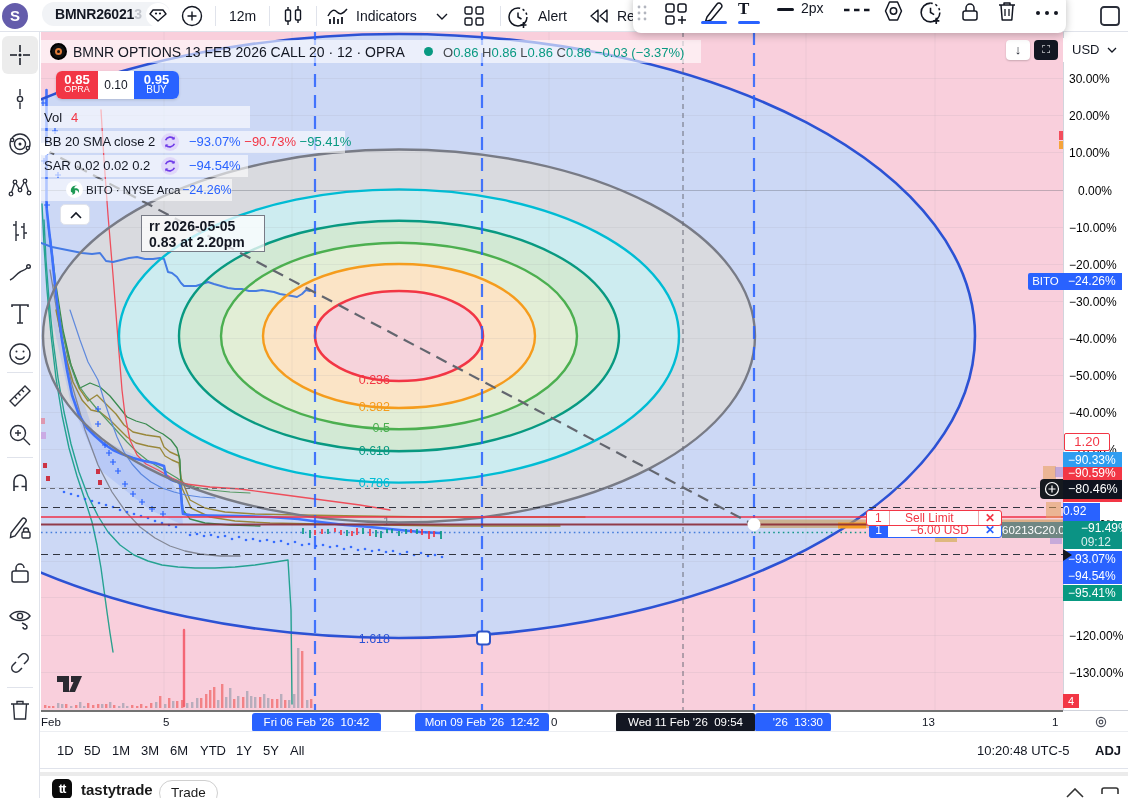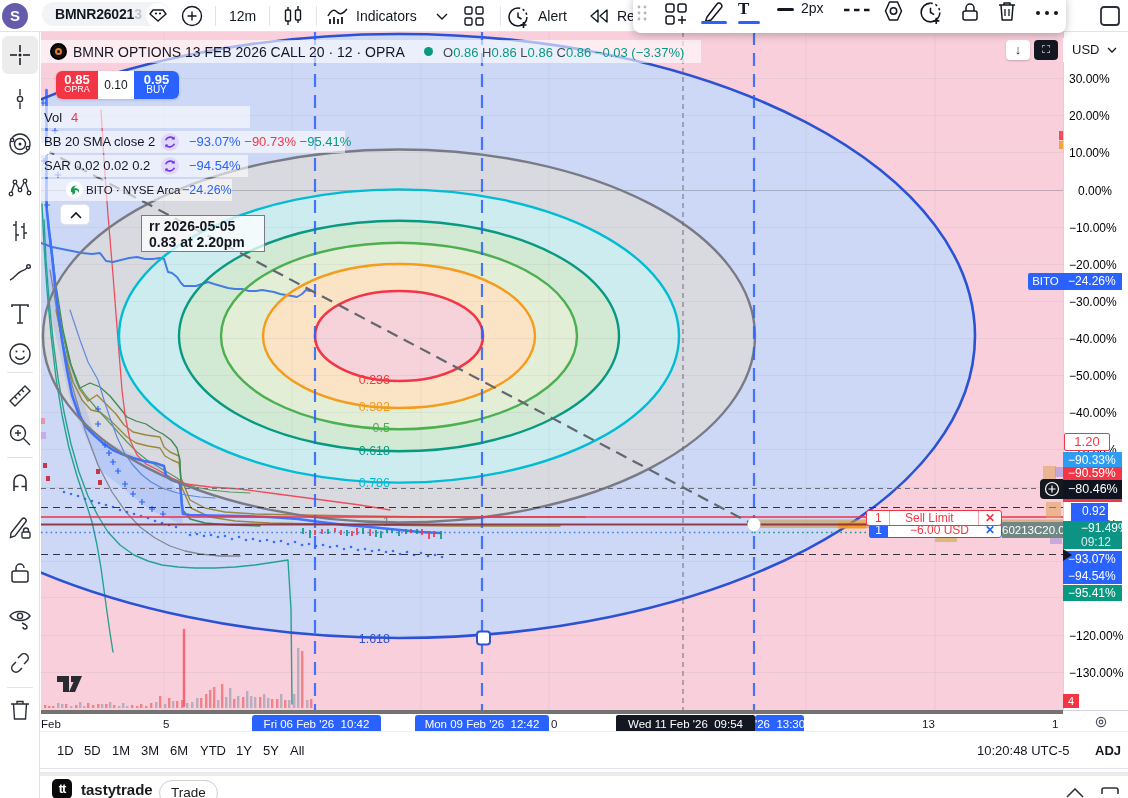--- a/index.html
+++ b/index.html
@@ -23,21 +23,21 @@
 .ltsep { position:absolute; left:7px; width:26px; height:1px; background:#e0e3eb; }
 
 #chart { position:absolute; left:41px; top:32px; width:1022px; height:678px; background:#f9cfdc; overflow:hidden; }
 
 .leg { position:absolute; background:rgba(255,255,255,0.6); }
 .legtxt { font-size:13px; color:#131722; white-space:nowrap; }
 
 #paxis { position:absolute; left:1063px; top:32px; width:65px; height:699px; background:#fff; border-left:1px solid #d1d4dc; z-index:10; }
 .axl { position:absolute; left:1069px; font-size:12px; color:#000000; white-space:nowrap; z-index:11; }
 .tag { position:absolute; color:#fff; font-size:12px; white-space:nowrap; z-index:12; }
-#taxis { position:absolute; left:41px; top:710px; width:1022px; height:21px; background:#fff; border-top:4px solid #737373; z-index:10; }
+#taxis { position:absolute; left:41px; top:710px; width:1022px; height:21px; background:#fff; border-top:2px solid #737373; z-index:10; }
 .txl { position:absolute; top:4px; font-size:11.5px; color:#131722; }
 .ttag { position:absolute; top:1px; height:19px; border-radius:3px; color:#fff; font-size:11.5px; line-height:19px; text-align:center; z-index:6; }
 
 #footer { position:absolute; left:0; top:731px; width:1128px; height:38px; background:#fff; border-top:1px solid #eceef2; border-bottom:1px solid #e0e3eb; z-index:15; }
 .rng { position:absolute; top:11px; font-size:13px; color:#131722; }
 
 #tastybar { position:absolute; left:0; top:769px; width:1128px; height:29px; background:#fff; z-index:15; }
 </style>
 </head>
 <body>
@@ -669,21 +669,21 @@
 <div class="axl" style="top:443px;">−70.00%</div>
 <div class="axl" style="top:518px;">−90.00%</div>
 <div class="axl" style="top:629px;">−120.00%</div>
 <div class="axl" style="top:666px;">−130.00%</div>
 
 <div class="tag" style="left:1063px; top:273px; width:59px; height:17px; background:#2962ff; line-height:17px; padding-left:5px;">−24.26%</div>
 <div class="tag" style="left:1064px; top:433px; width:46px; height:18px; background:#fff; border:1px solid #f23645; color:#f23645; font-size:13px; line-height:16px; text-align:center; border-radius:2px;">1.20</div>
 <div class="tag" style="left:1063px; top:452px; width:59px; height:16px; background:#2e9df1; line-height:16px; padding-left:5px;">−90.33%</div>
 <div class="tag" style="left:1063px; top:467px; width:59px; height:35px; background:#f23645; line-height:13px; padding-left:5px;">−90.59%</div>
 <div class="tag" style="left:1063px; top:480px; width:59px; height:19px; background:#0f1420; line-height:19px; padding-left:5px; font-size:12.5px;">−80.46%</div>
-<div class="tag" style="left:1063px; top:503px; width:37px; height:31px; background:#2962ff; line-height:16px; padding-left:11px;margin-left:8px;">0.92</div>
+<div class="tag" style="left:1063px; top:503px; width:37px; height:31px; background:#2962ff; line-height:16px; padding-left:0;">0.92</div>
 <div class="tag" style="left:1063px; top:521px; width:59px; height:28px; background:#0b9384; padding-left:18px; font-size:12px; line-height:14px;">−91.49%<br><span style="opacity:0.85;">09:12</span></div>
 <svg class="abs" style="left:1063px; top:549px; z-index:13;" width="9" height="12">
       <path d="M0 0 L9 6 L0 12 Z" fill="#131722"></path>
     </svg>
 <div class="tag" style="left:1063px; top:551px; width:59px; height:17px; background:#2962ff; line-height:17px; padding-left:5px;">−93.07%</div>
 <div class="tag" style="left:1063px; top:568px; width:59px; height:16px; background:#2962ff; line-height:16px; padding-left:5px;">−94.54%</div>
 <div class="tag" style="left:1063px; top:585px; width:59px; height:16px; background:#089981; line-height:16px; padding-left:5px;">−95.41%</div>
 <div class="tag" style="left:1063px; top:694px; width:16px; height:14px; background:#f23645; line-height:14px; text-align:center; font-size:11px;">4</div>
 
 <div class="abs" style="left:1063px; top:710px; width:65px; height:21px; background:#fff; border-top:1px solid #d1d4dc; z-index:11;">
@@ -695,21 +695,21 @@
 </div>
 
 <div id="taxis">
   <div class="txl" style="left:0px;">Feb</div>
   <div class="txl" style="left:122px;">5</div>
   <div class="txl" style="left:881px;">13</div>
   <div class="txl" style="left:1011px;">1</div>
   <div class="ttag" style="left:211px; width:129px; background:#2962ff;">Fri 06 Feb '26&nbsp;&nbsp;10:42</div>
   <div class="ttag" style="left:374px; width:134px; background:#2962ff;">Mon 09 Feb '26&nbsp;&nbsp;12:42</div>
   <div class="txl" style="left:510px;">0</div>
-  <div class="ttag" style="left:714px; width:49px; background:#2962ff; text-align:left; padding-right:8px;">'26&nbsp;&nbsp;13:30</div>
+  <div class="ttag" style="left:714px; width:76px; background:#2962ff; text-align:right; padding-right:8px;">'26&nbsp;&nbsp;13:30</div>
   <div class="ttag" style="left:575px; width:139px; background:#131722; border-radius:2px;">Wed 11 Feb '26&nbsp;&nbsp;09:54</div>
 </div>
 
 <div id="footer">
   <div class="rng" style="left:57px;">1D</div>
   <div class="rng" style="left:84px;">5D</div>
   <div class="rng" style="left:112px;">1M</div>
   <div class="rng" style="left:141px;">3M</div>
   <div class="rng" style="left:170px;">6M</div>
   <div class="rng" style="left:200px;">YTD</div>

